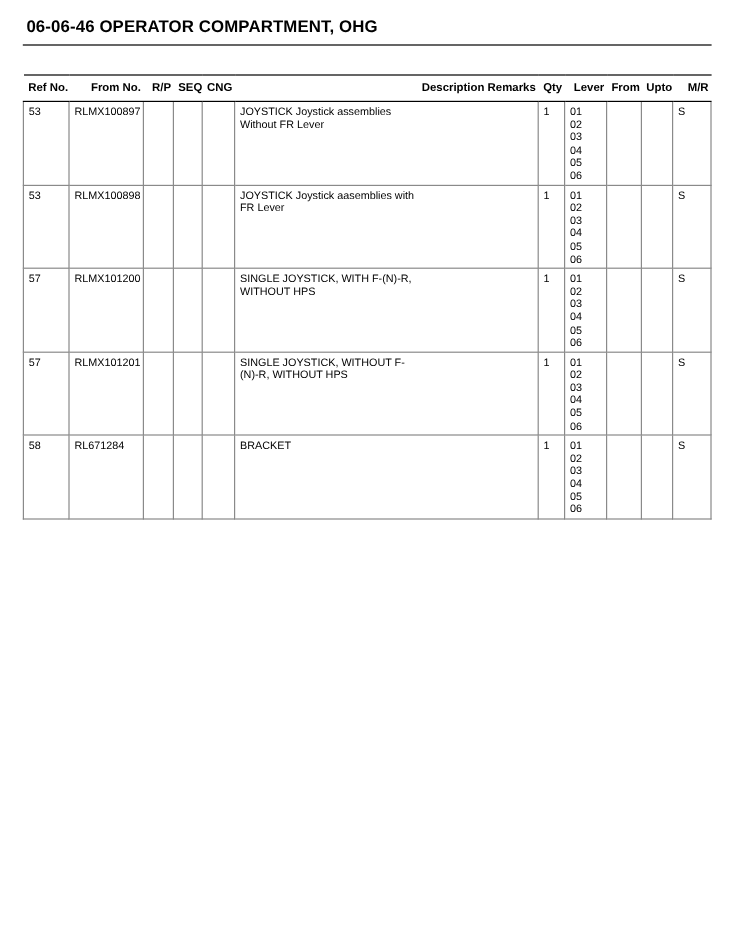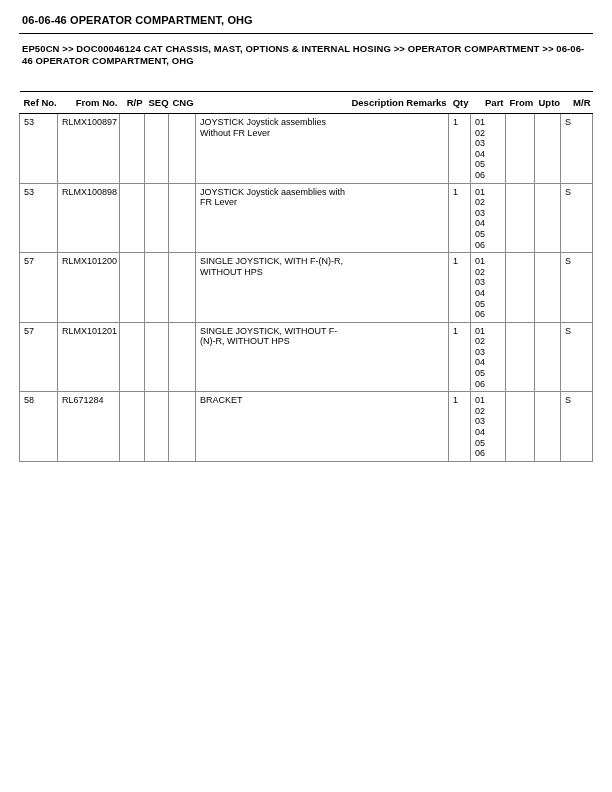--- a/index.html
+++ b/index.html
@@ -12,21 +12,21 @@
     position: relative;
     overflow: hidden;
   }
   .page {
     position: absolute;
     left: 19px;
     top: 12px;
     width: 574px;
   }
   .doc-title {
-    font-size: 11px;
+    font-size: 14px;
     font-weight: bold;
     letter-spacing: 0.1px;
     padding: 2px 3px 7px 3px;
   }
   .title-rule {
     border: none;
     border-top: 1px solid #000;
     margin: 0;
   }
   .breadcrumb {
@@ -77,21 +77,20 @@
 </style>
 </head>
 <body>
 
 <div class="page">
 
   <div class="doc-title">06-06-46 OPERATOR COMPARTMENT, OHG</div>
 
   <hr class="title-rule">
 
-  <div class="breadcrumb">EP50CN &gt;&gt; DOC00046124 CAT CHASSIS, MAST, OPTIONS &amp; INTERNAL HOSING &gt;&gt; OPERATOR COMPARTMENT &gt;&gt; 06-06-46 OPERATOR COMPARTMENT, OHG</div>
 
   <table class="parts">
     <colgroup>
       <col class="c-ref">
         <col class="c-part">
         <col class="c-rp">
         <col class="c-seq">
       <col class="c-cng">
         <col class="c-desc">
         <col class="c-qty">
@@ -102,21 +101,21 @@
     </colgroup>
     <thead>
       <tr>
         <th>Ref No.</th>
         <th>From No.</th>
         <th>R/P</th>
         <th>SEQ</th>
         <th>CNG</th>
         <th>Description Remarks</th>
         <th>Qty</th>
-        <th>Part</th>
+        <th>Lever</th>
         <th>From</th>
         <th>Upto</th>
         <th>M/R</th>
       </tr>
     </thead>
     <tbody>
         <tr>
           <td>53</td>
           <td>RLMX100897</td>
           <td></td>

